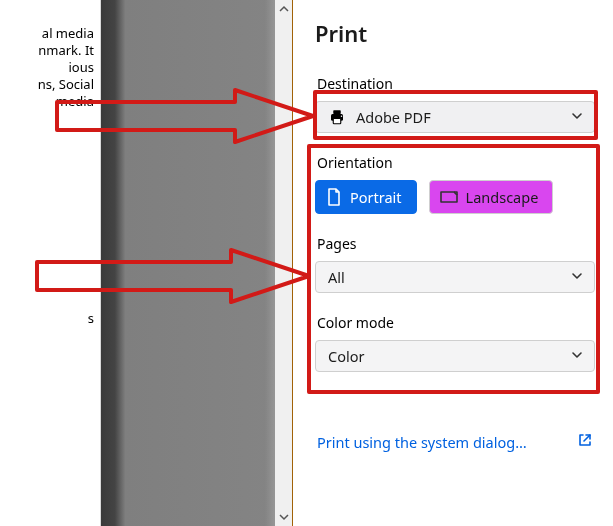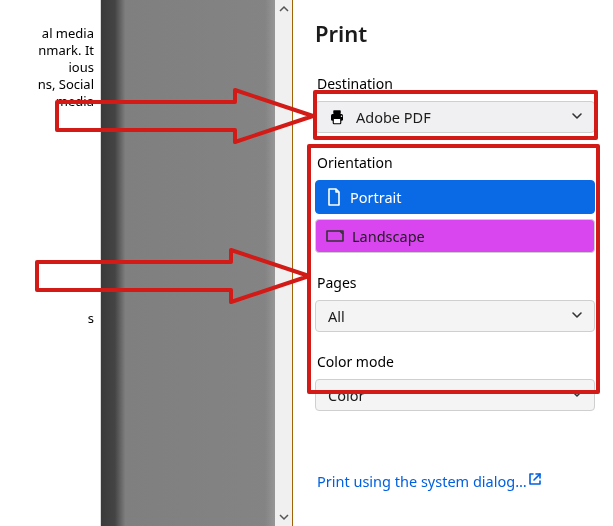--- a/index.html
+++ b/index.html
@@ -67,39 +67,39 @@
     width: 100%; height: 32px; border: 1px solid #cfcfcf; border-radius: 4px;
     background: #f4f4f5; display: flex; align-items: center;
     padding: 0 10px 0 12px; cursor: pointer;
     font-size: 14.5px; color: #1b1b1b;
   }
   .dropdown.dest { background: #f0f0f2; }
   .dropdown .dd-text { flex: 1 1 auto; }
   .dropdown .chev { flex: 0 0 auto; }
   .dropdown .dd-icon { flex: 0 0 auto; margin-right: 10px; display: flex; align-items: center; }
 
-  .orient-group { display: flex; gap: 5px; flex-direction: column; }
+  .orient-group { display: flex; gap: 12px; }
   .seg-btn {
     height: 34px; border: 1px solid #cfcfcf; border-radius: 4px;
     background: #d946ef; display: inline-flex; align-items: center;
     padding: 0 14px 0 10px; cursor: pointer; font-size: 14.5px; gap: 8px;
   }
   .seg-btn.active {
     background: #0a6ae6; border-color: #0a6ae6; color: #fff;
   }
   .seg-btn .pi { display: inline-flex; }
 
   .more-row {
     display: flex; align-items: center; justify-content: space-between;
     font-size: 15px; color: #1b1b1b; cursor: pointer;
     padding: 2px 2px;
   }
 
   .link-row {
-    display: flex; align-items: center; 
+    display: flex; align-items: center; justify-content: space-between;
     font-size: 14.5px; cursor: pointer; padding: 0 2px;
   }
   .link-row a { color: #0061e0; text-decoration: none; }
   .link-row .open-icon { color: #0061e0; }
 
   .gap-sm { height: 20px; }
   .gap-md { height: 26px; }
   .gap-lg { height: 34px; }
 
   

